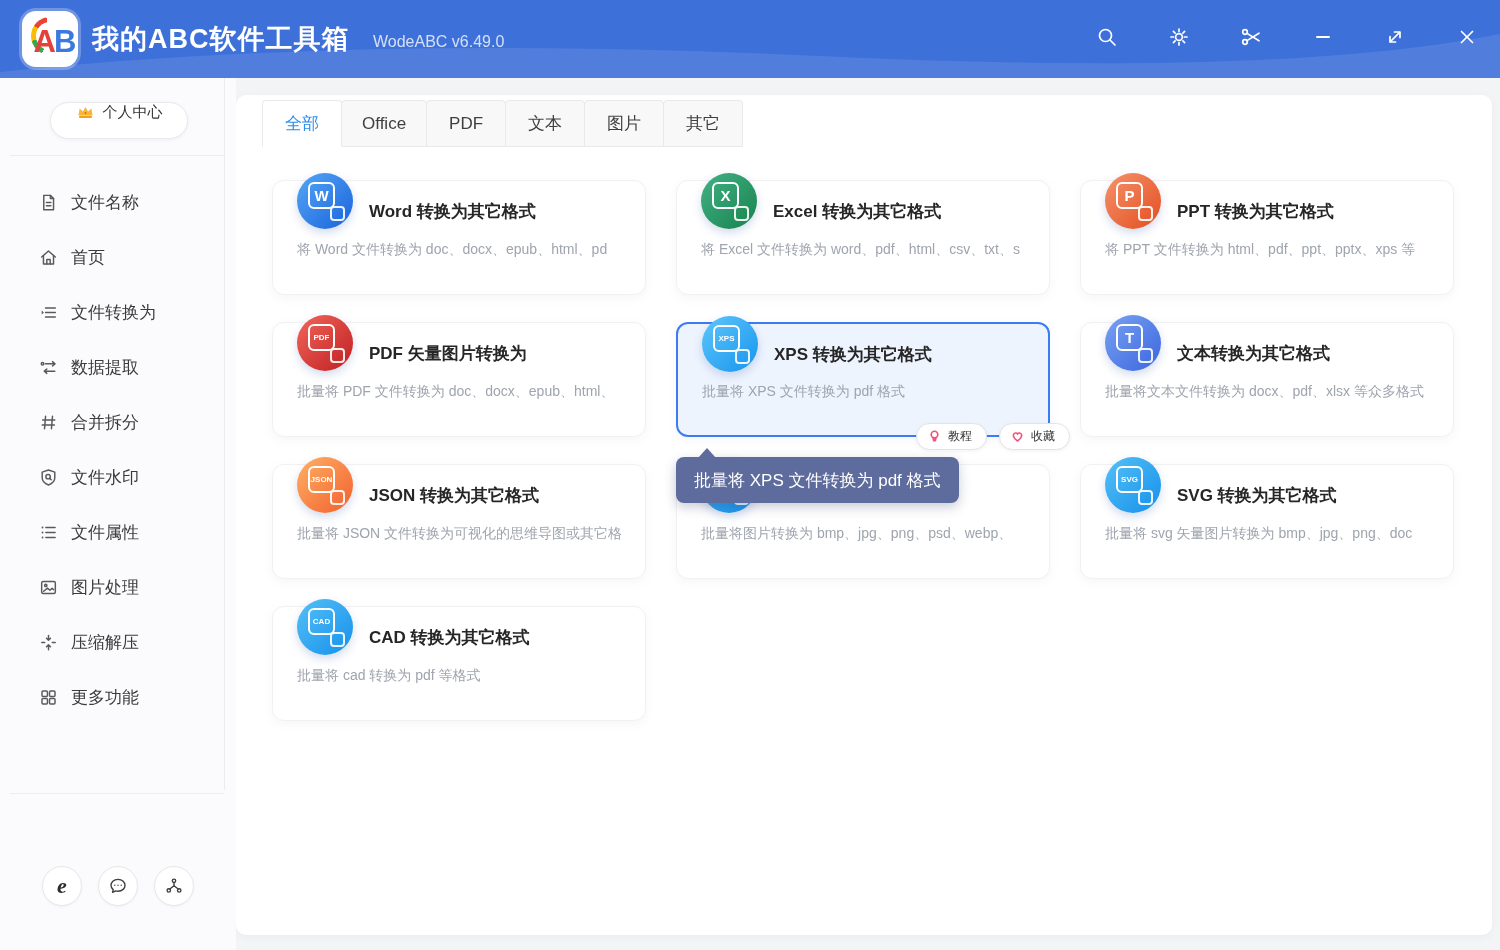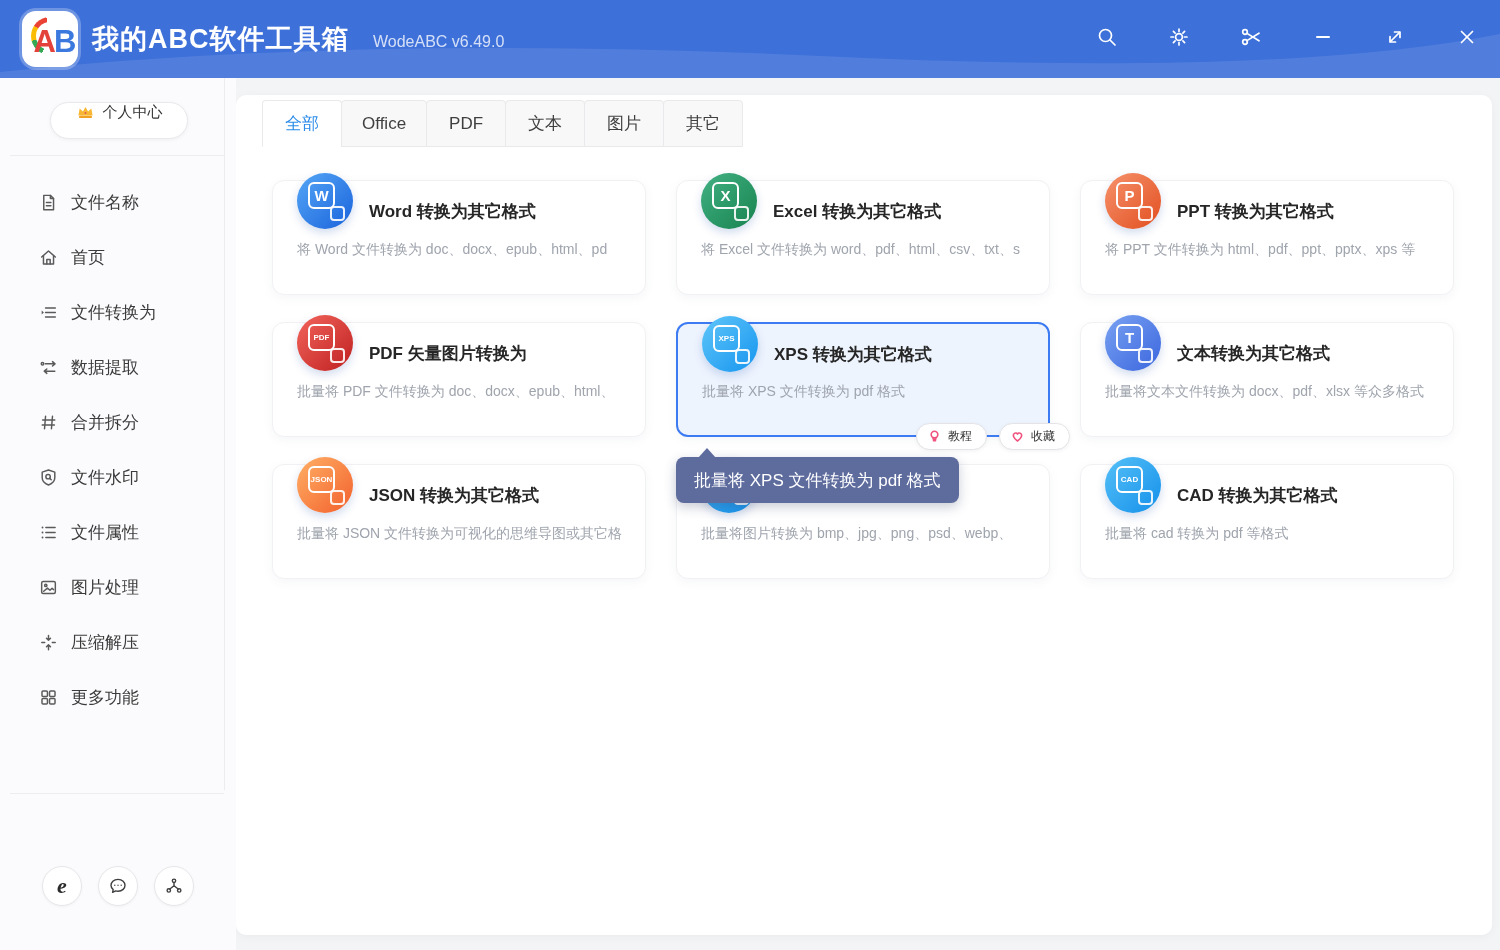--- a/index.html
+++ b/index.html
@@ -371,20 +371,28 @@
 
     <div class="card">
       <div class="cicon" style="background-image: linear-gradient(135deg, rgb(71, 181, 245), rgb(21, 144, 234));">
         <div class="badge sm"></div>
           <div class="subsq"></div>
       </div>
       <div class="ctitle"></div>
       <div class="cdesc">批量将图片转换为 bmp、jpg、png、psd、webp、</div>
     </div>
 
+    <div class="card">
+      <div class="cicon" style="background-image: linear-gradient(135deg, rgb(85, 192, 247), rgb(21, 144, 234));">
+        <div class="badge sm">SVG</div>
+          <div class="subsq"></div>
+      </div>
+      <div class="ctitle">SVG 转换为其它格式</div>
+      <div class="cdesc">批量将 svg 矢量图片转换为 bmp、jpg、png、doc</div>
+    </div>
 
     <div class="card">
       <div class="cicon" style="background-image: linear-gradient(135deg, rgb(85, 192, 247), rgb(21, 144, 234));">
         <div class="badge sm">CAD</div>
           <div class="subsq"></div>
       </div>
       <div class="ctitle">CAD 转换为其它格式</div>
       <div class="cdesc">批量将 cad 转换为 pdf 等格式</div>
     </div>
 

